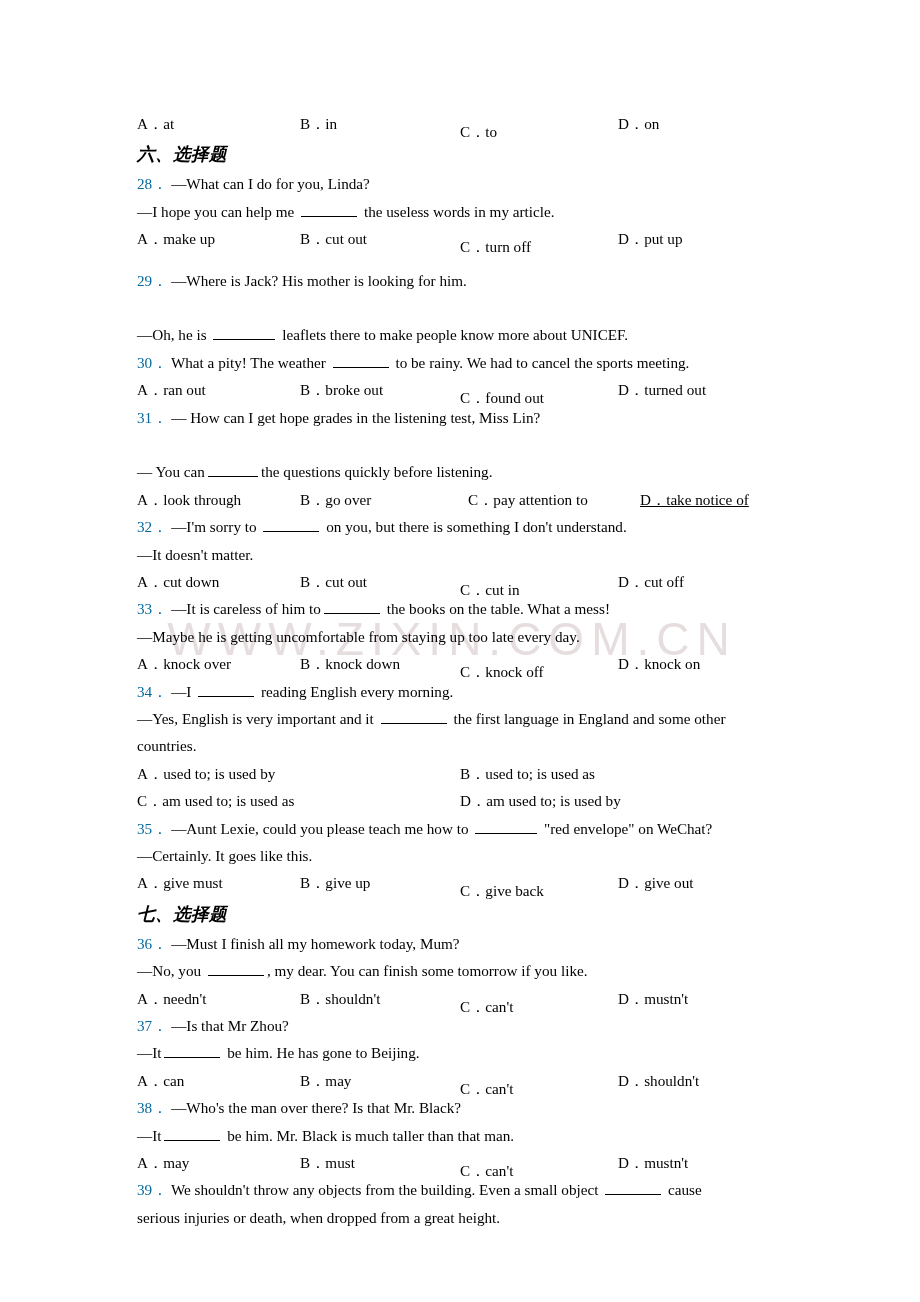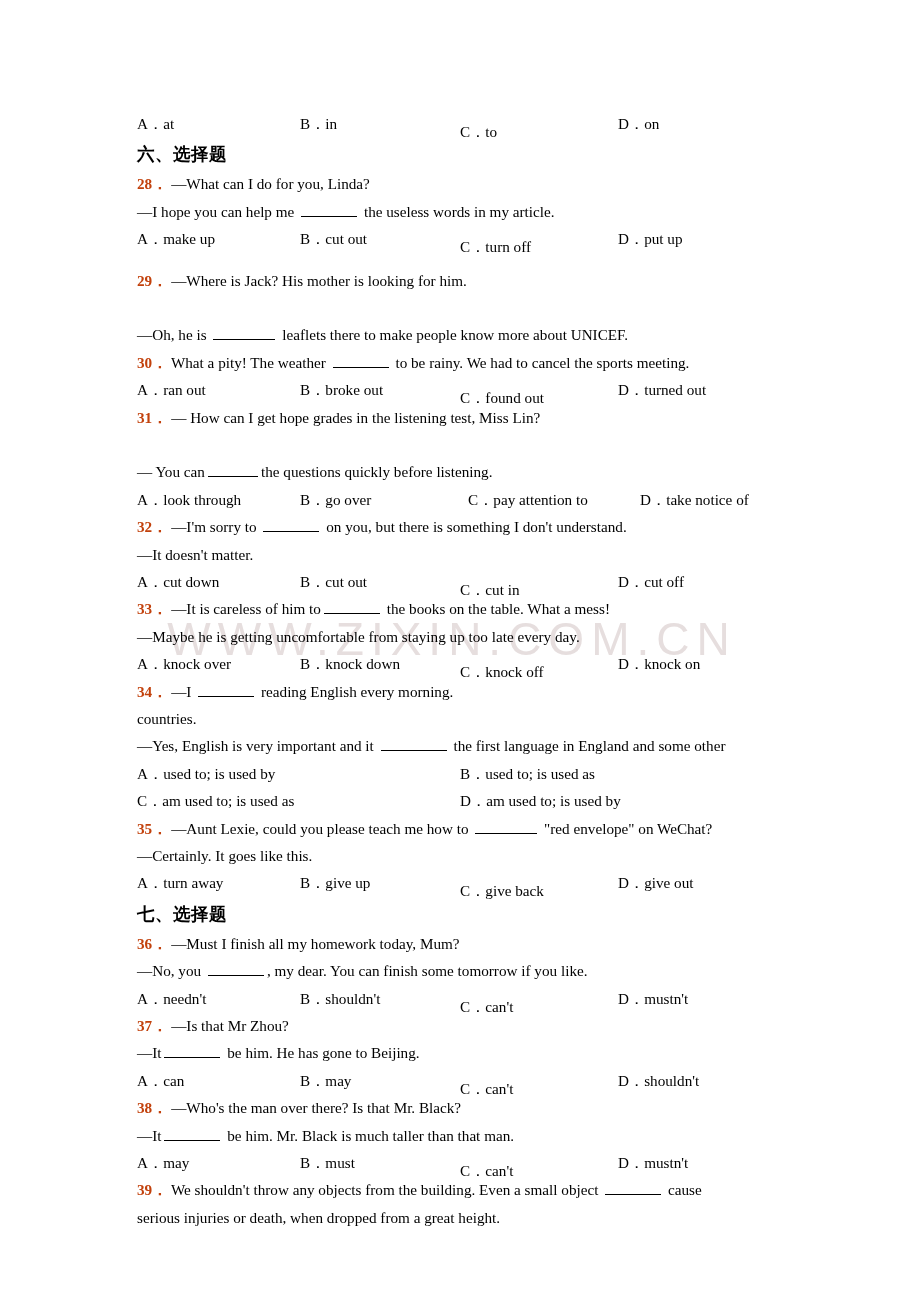--- a/index.html
+++ b/index.html
@@ -59,25 +59,25 @@
   }
 
   .sec-heading {
     font-family: "DejaVu Sans", "Liberation Sans", sans-serif;
     font-weight: bold;
     font-size: 17.5px;
     line-height: 30px;
     margin-top: 2px;
     margin-bottom: 1px;
     letter-spacing: 0.5px;
+    font-style: italic;
   }
 
   .qnum {
-    color: #c2410c;
-    font-weight: bold;
+    color: #0369a1;
   }
 
   .gap {
     display: inline-block;
     border-bottom: 1px solid #000;
     vertical-align: baseline;
     height: 0.95em;
     margin: 0 3px;
   }
   .gap.w1 { width: 56px; }
@@ -99,21 +99,21 @@
   }
   .opts.cols4 .op:nth-child(1) { left: 0px; }
   .opts.cols4 .op:nth-child(2) { left: 163px; }
   .opts.cols4 .op:nth-child(3) { left: 323px; margin-top: 8px; }
   .opts.cols4 .op:nth-child(4) { left: 481px; }
 
   
   .opts.tight .op:nth-child(1) { left: 0px; }
   .opts.tight .op:nth-child(2) { left: 163px; font-family: Liberation Serif, serif; }
   .opts.tight .op:nth-child(3) { left: 323px; margin-left: 8px; }
-  .opts.tight .op:nth-child(4) { left: 503px; }
+  .opts.tight .op:nth-child(4) { left: 503px; text-decoration: underline; }
 
   
   .opts.cols2 .op:nth-child(1) { left: 0px; }
   .opts.cols2 .op:nth-child(2) { left: 323px; text-align: center; }
 
   .blank-line { height: 27.4px; }
   .half-line { height: 14px; }
 </style>
 </head>
 <body>
@@ -204,40 +204,40 @@
       <span class="op">A．knock over</span>
       <span class="op">B．knock down</span>
       <span class="op">C．knock off</span>
       <span class="op">D．knock on</span>
     </div>
 
     <div class="line">
       <span class="qnum">34．</span>
       <span>—I </span><span class="gap w1"></span><span> reading English every morning.</span>
     </div>
+    <div class="line">
+      <span>—Yes, English is very important and it </span><span class="gap w4"></span><span> the first language in England and some other</span>
+    </div>
     <div class="line">countries.</div>
-    <div class="line">
-      <span>—Yes, English is very important and it </span><span class="gap w4"></span><span> the first language in England and some other</span>
-    </div>
     <div class="opts cols2">
       <span class="op">A．used to; is used by</span>
       <span class="op">B．used to; is used as</span>
     </div>
     <div class="opts cols2">
       <span class="op">C．am used to; is used as</span>
       <span class="op">D．am used to; is used by</span>
     </div>
 
     <div class="line">
       <span class="qnum">35．</span>
       <span>—Aunt Lexie, could you please teach me how to </span><span class="gap w2"></span><span> "red envelope" on WeChat?</span>
     </div>
     <div class="line">—Certainly. It goes like this.</div>
     <div class="opts cols4">
-      <span class="op">A．turn away</span>
+      <span class="op">A．give must</span>
       <span class="op">B．give up</span>
       <span class="op">C．give back</span>
       <span class="op">D．give out</span>
     </div>
 
     <div class="sec-heading">七、选择题</div>
 
     <div class="line">
       <span class="qnum">36．</span>
       <span>—Must I finish all my homework today, Mum?</span>

